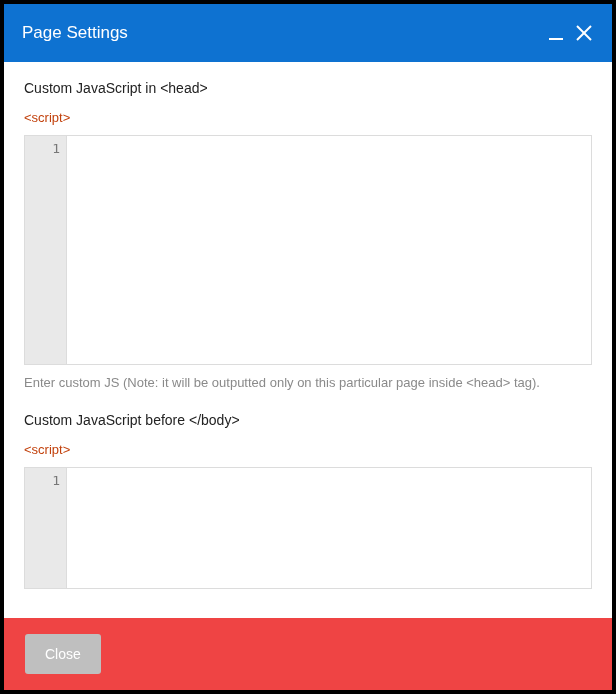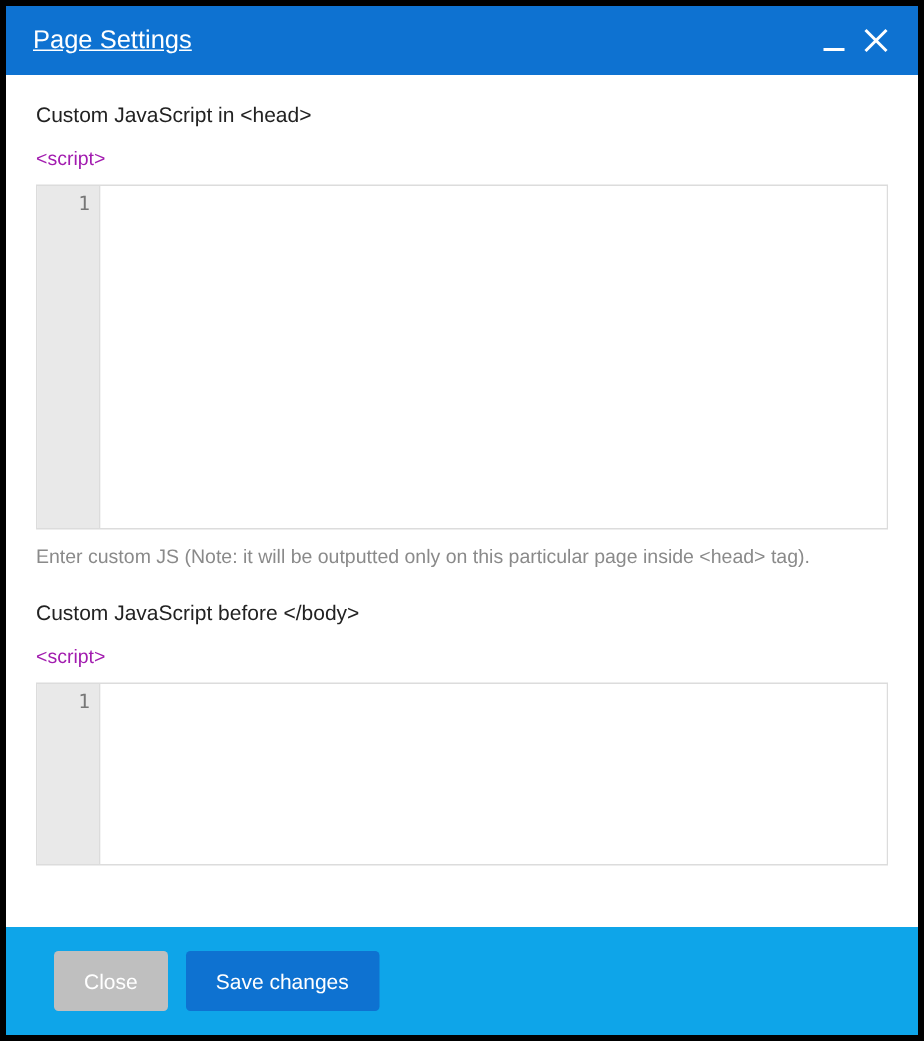--- a/index.html
+++ b/index.html
@@ -2,44 +2,43 @@
 <html><head>
 <meta charset="utf-8">
 <style>
   * { box-sizing: border-box; margin: 0; padding: 0; }
   html, body { width: 616px; height: 694px; font-family: "Segoe UI", Arial, sans-serif; }
   body { border: 4px solid #000; background: #fff; display: flex; flex-direction: column; }
 
   .titlebar {
     background: #0e72d1;
     color: #fff;
-    height: 46px;
+    height: 58px;
     display: flex;
     align-items: center;
     padding: 0 14px 0 18px;
     flex: 0 0 auto;
-    text-decoration: underline;
   }
   .titlebar .title { font-size: 17px; font-weight: 400; flex: 1; }
   .titlebar .win-btn { width: 28px; height: 28px; display: flex; align-items: center; justify-content: center; cursor: pointer; }
   .titlebar .win-btn svg { stroke: #fff; }
 
   .content {
     flex: 1 1 auto;
     overflow-y: auto;
     padding: 18px 20px 0 20px;
     position: relative;
   }
   
   .content::-webkit-scrollbar { width: 8px; }
   .content::-webkit-scrollbar-track { background: transparent; }
   .content::-webkit-scrollbar-thumb { background: #c0c0c0; border-radius: 4px; }
 
   .section-title { font-size: 14px; font-weight: 400; color: #222; margin-bottom: 14px; }
-  .tag-label { font-size: 13px; color: #a21caf; margin-bottom: 10px; }
+  .tag-label { font-size: 13px; color: #c2410c; margin-bottom: 10px; }
   .help-text { font-size: 13px; color: #8a8a8a; margin: 10px 0 22px 0; }
 
   .code-editor {
     border: 1px solid #dcdcdc;
     display: flex;
     font-family: Consolas, monospace;
     font-size: 13px;
     background: #fff;
     margin-bottom: 10px;
   }
@@ -62,22 +61,22 @@
     font-family: inherit;
     font-size: inherit;
     line-height: 18px;
     min-height: 100%;
   }
   .editor-head { height: 230px; }
   .editor-body { height: 122px; }
 
   .footer {
     flex: 0 0 auto;
-    background: #0ea5e9;
-    padding: 16px 32px;
+    background: #ef4444;
+    padding: 16px 21px;
     display: flex;
     gap: 12px;
   }
   .btn {
     height: 40px;
     padding: 0 20px;
     border: none;
     border-radius: 3px;
     font-size: 14px;
     cursor: pointer;
@@ -121,14 +120,13 @@
     <div class="gutter">
       <div class="ln">1</div>
     </div>
     <textarea class="code-area" spellcheck="false" style=""></textarea>
   </div>
 
 </div>
 
 <div class="footer">
   <button class="btn btn-close">Close</button>
-  <button class="btn btn-save">Save changes</button>
 </div>
 
 </body></html>

